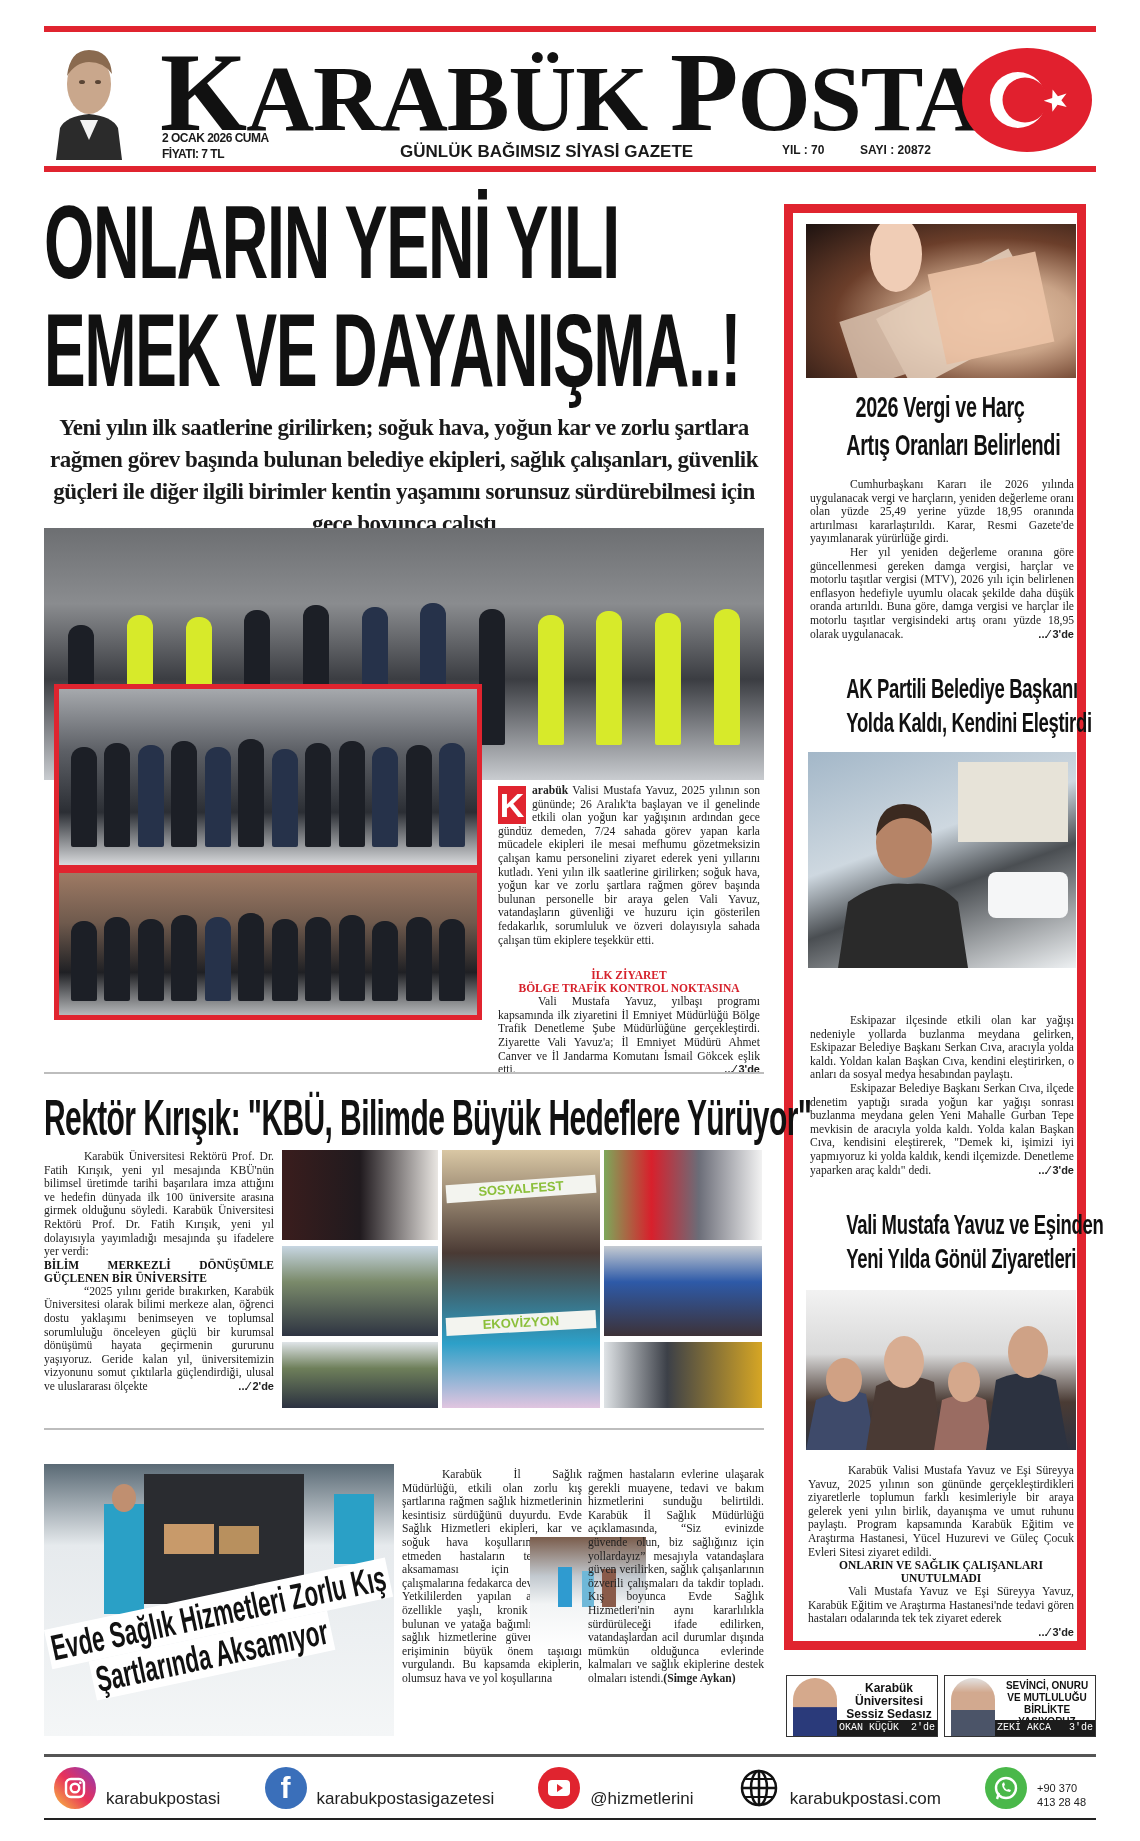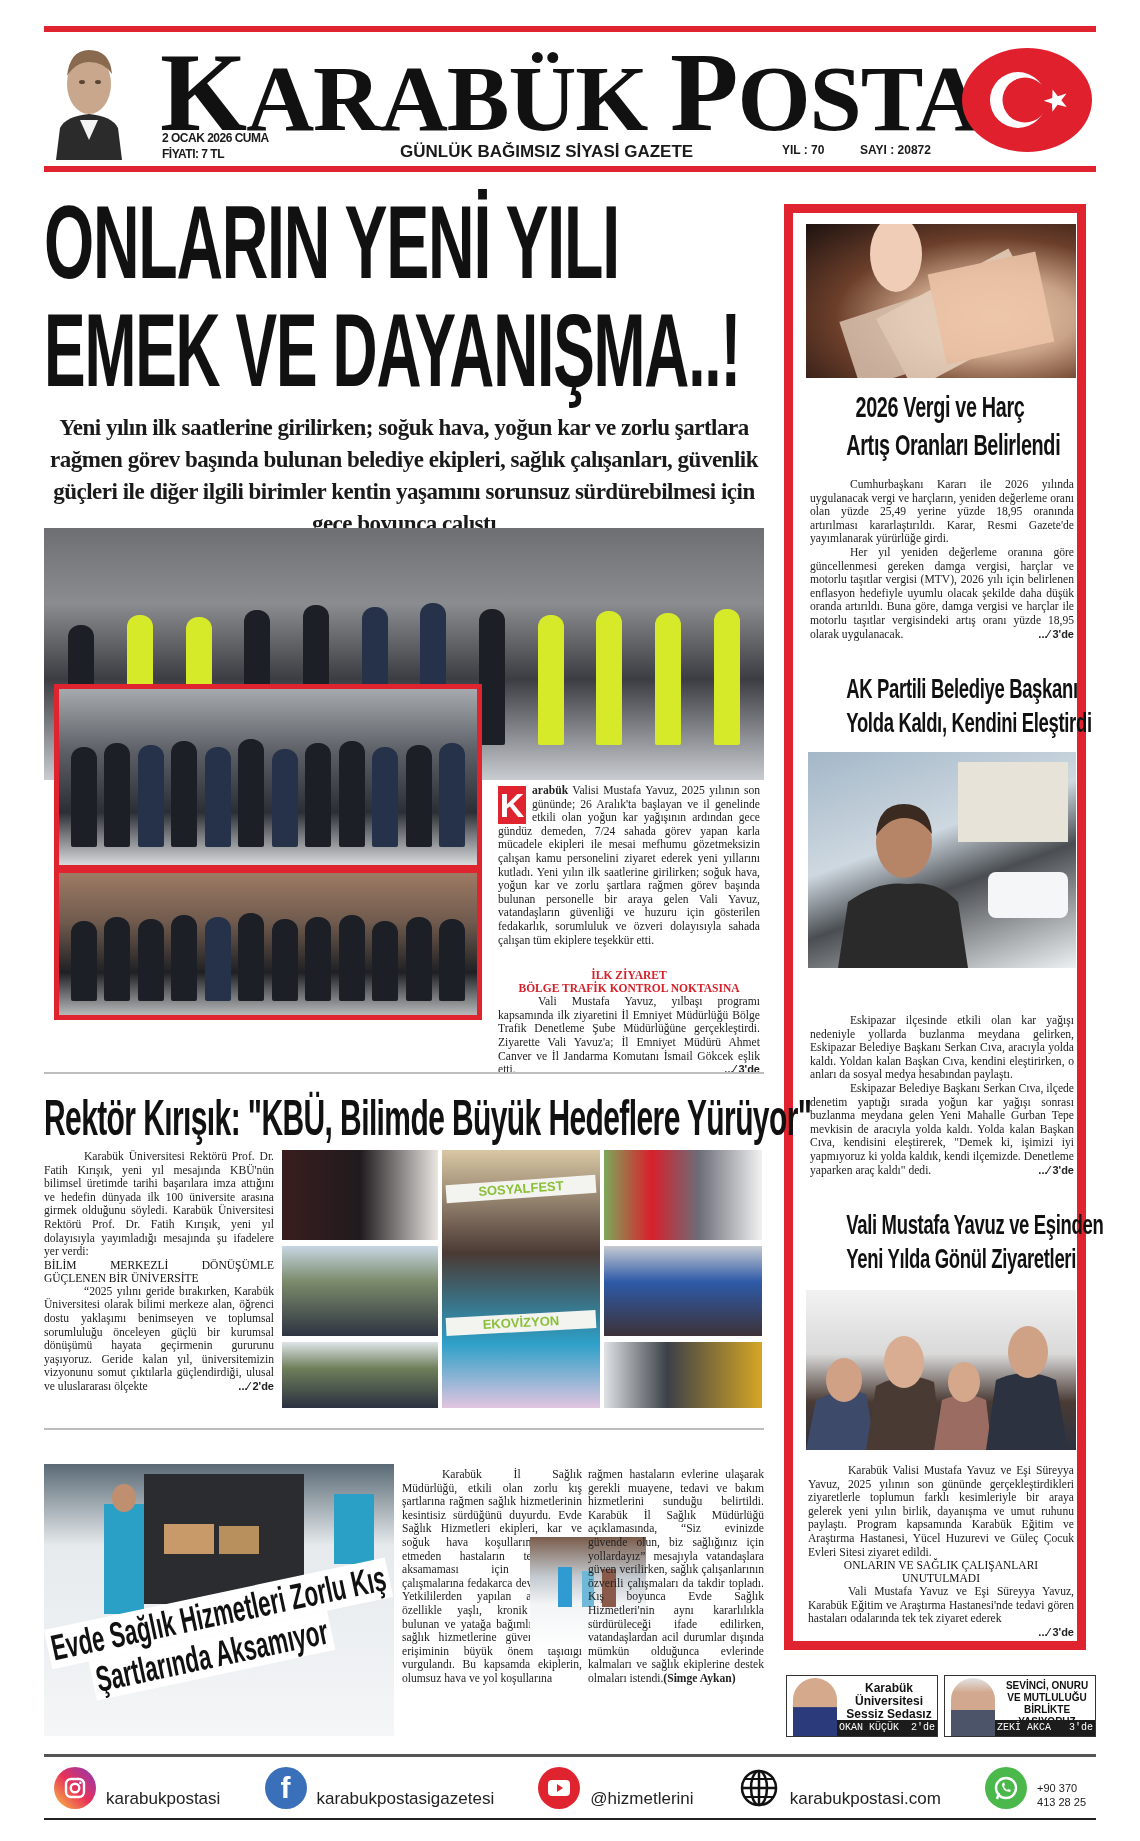--- a/index.html
+++ b/index.html
@@ -34,21 +34,21 @@
   .fig { width: 26px; border-radius: 12px 12px 2px 2px; }
   .fig.hv { background: #d7ea2a; }
   .fig.dk { background: #1c1f26; }
   .fig.nv { background: #26324a; }
 
   
   .body-text { position: absolute; font-family: "Liberation Serif", serif; font-size: 11.6px; line-height: 13.6px; text-align: justify; color: #222; }
   .indent { text-indent: 40px; }
   .cont { font-family: "Liberation Sans", sans-serif; font-weight: bold; font-size: 11px; float: right; }
   .subhead-red { font-family: "Liberation Serif", serif; font-weight: bold; color: #d6212b; text-align: center; font-size: 11.5px; line-height: 13px; }
-  .subhead-blk { font-family: "Liberation Serif", serif; font-weight: normal; color: #111; font-size: 11.5px; line-height: 13px; }
+  .subhead-blk { font-family: "Liberation Serif", serif; font-weight: bold; color: #111; font-size: 11.5px; line-height: 13px; }
   .dropcap { float: left; width: 28px; height: 38px; background: #e0242f; color: #fff; font-family: "Liberation Sans", sans-serif; font-weight: bold; font-size: 34px; line-height: 38px; text-align: center; margin: 2px 6px 0 0; }
   .dropcap-rest { font-weight: bold; }
 
   
   .right-box { left: 784px; top: 204px; width: 302px; height: 1446px; border: 9px solid #e0242f; }
   .ph-money { left: 806px; top: 224px; width: 270px; height: 154px; background: radial-gradient(ellipse at 70% 60%, #e8c6a8 0%, #caa488 30%, #6b3e2a 60%, #1d1210 100%); }
   .r-title { position: absolute; left: 798px; width: 284px; text-align: center; font-family: "Liberation Sans", sans-serif; font-weight: bold; color: #111; letter-spacing: -0.5px; white-space: nowrap; transform-origin: center top; }
   .ph-cavi { left: 808px; top: 752px; width: 268px; height: 216px; background: linear-gradient(160deg,#a3b7c8 0%,#ced8e0 40%,#4a4e52 60%,#eef1f3 100%); }
   .ph-family { left: 806px; top: 1290px; width: 270px; height: 160px; background: linear-gradient(180deg,#f2f2f2 0%,#d9d9d9 40%,#4a3b34 70%,#2c3240 100%); }
 
@@ -329,16 +329,16 @@
   <div class="social">
     <div class="soc-icon" style="background:#4ab84a;">
       <svg width="26" height="26" viewBox="0 0 26 26">
           <circle cx="13" cy="13" r="10" fill="none" stroke="#fff" stroke-width="2.4"></circle>
           <path d="M4 24 L6 18" stroke="#fff" stroke-width="2.4"></path>
           <path d="M9 9 Q9 16 17 17 L18 15 L15 14 L14 15 Q11 13 11 11 L12 10 L11 7 Z" fill="#fff"></path>
         </svg>
     </div>
     <div class="phone">
       <div>+90 370</div>
-      <div>413 28 25</div>
+      <div>413 28 48</div>
     </div>
   </div>
 </div>
 
 </body></html>

